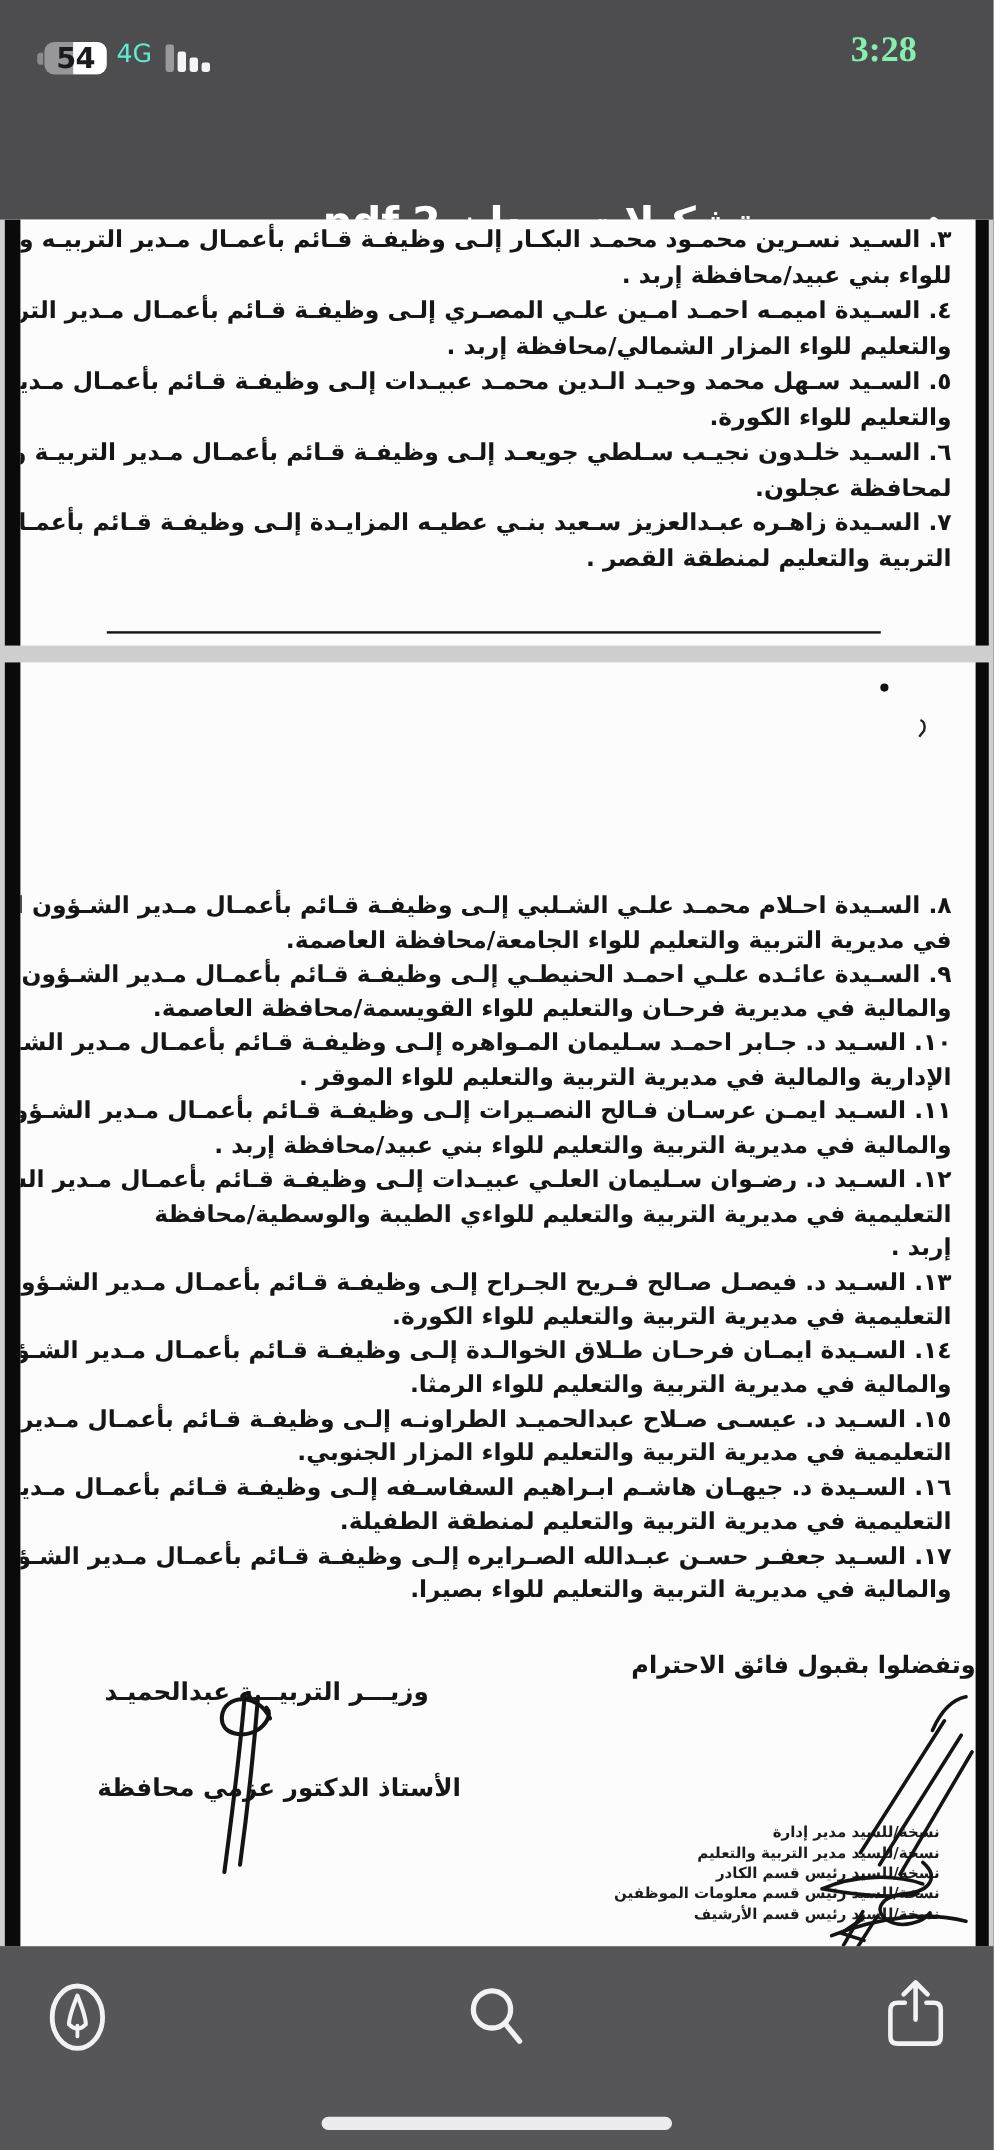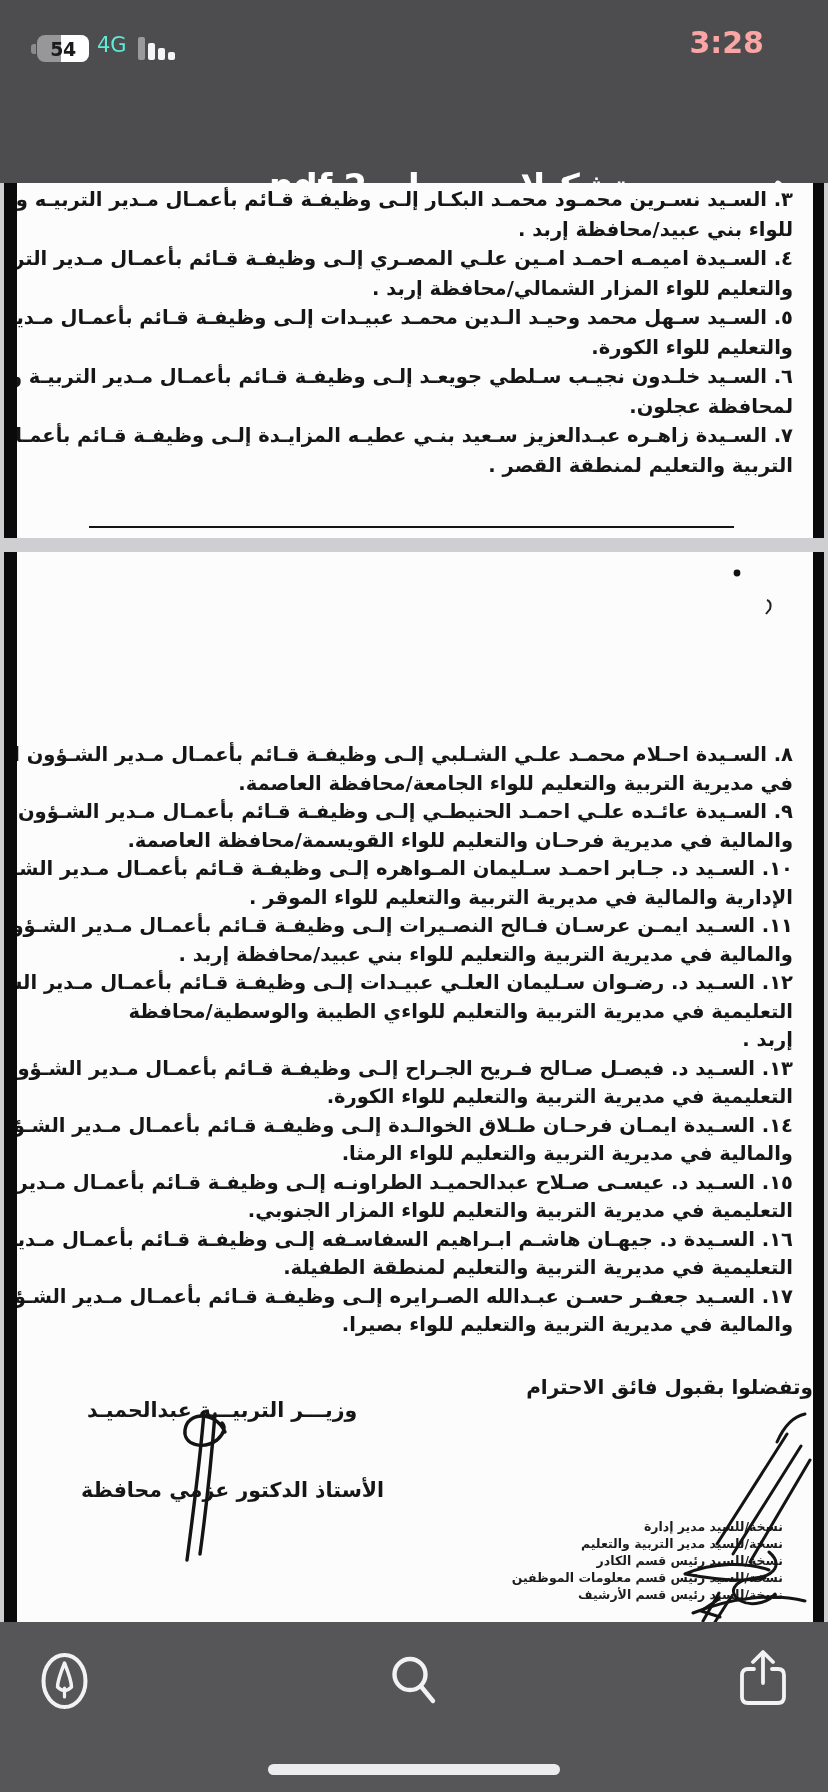--- a/index.html
+++ b/index.html
@@ -4,27 +4,27 @@
 <style>
   html,body{margin:0;padding:0;}
   body{width:828px;height:1792px;background:#4d4d4f;position:relative;overflow:hidden;
        font-family:"DejaVu Sans",sans-serif;-webkit-font-smoothing:antialiased;}
   
   .statusbar{position:absolute;top:0;left:0;right:0;height:65px;}
   .batt-nub{position:absolute;left:31px;top:44px;width:5px;height:10px;border-radius:3px 0 0 3px;background:#8b8b8d;}
   .batt{position:absolute;left:37px;top:35px;width:52px;height:27px;border-radius:8px;background:#97979a;overflow:hidden;}
   .batt-fill{position:absolute;right:0;top:0;bottom:0;width:54%;background:#ffffff;}
   .batt-num{position:absolute;inset:0;display:flex;align-items:center;justify-content:center;
-            font-size:19px;font-weight:bold;color:#1b1b1d;letter-spacing:-0.5px;}
+            font-size:24px;font-weight:bold;color:#1b1b1d;letter-spacing:-0.5px;}
   .net{position:absolute;left:97px;top:33px;font-size:21px;color:#5eead4;font-weight:500;}
   .sig{position:absolute;left:138px;top:36px;width:46px;height:24px;display:flex;align-items:flex-end;gap:3px;}
   .sig .bar{width:7px;border-radius:2px;background:#f5f5f7;}
   .sig .b1{height:23px;background:#9a9a9d;}
   .sig .b2{height:17px;} .sig .b3{height:12px;} .sig .b4{height:8px;}
-  .time{position:absolute;right:64px;top:25px;font-size:30px;font-weight:600;color:#fca5a5;}
+  .time{position:absolute;right:64px;top:25px;font-size:30px;font-weight:600;color:#86efac;font-family:Liberation Serif, serif;}
   
   .navbar{position:absolute;top:65px;left:0;right:0;height:118px;}
   .nav-title{position:absolute;left:68px;right:0;top:101px;text-align:center;direction:rtl;
              font-size:34px;font-weight:bold;color:#ffffff;}
   .chev-circle{position:absolute;left:231px;top:119px;width:31px;height:31px;}
   .back-chev{position:absolute;left:771px;top:114px;width:38px;height:48px;}
   
   .doc-strip{position:absolute;top:183px;left:0;right:0;height:1439px;background:#cfcfd1;}
   .page{position:absolute;left:4px;width:820px;background:#fcfcfc;box-sizing:border-box;
         border-left:13px solid #0a0a0a;border-right:11px solid #0a0a0a;}

